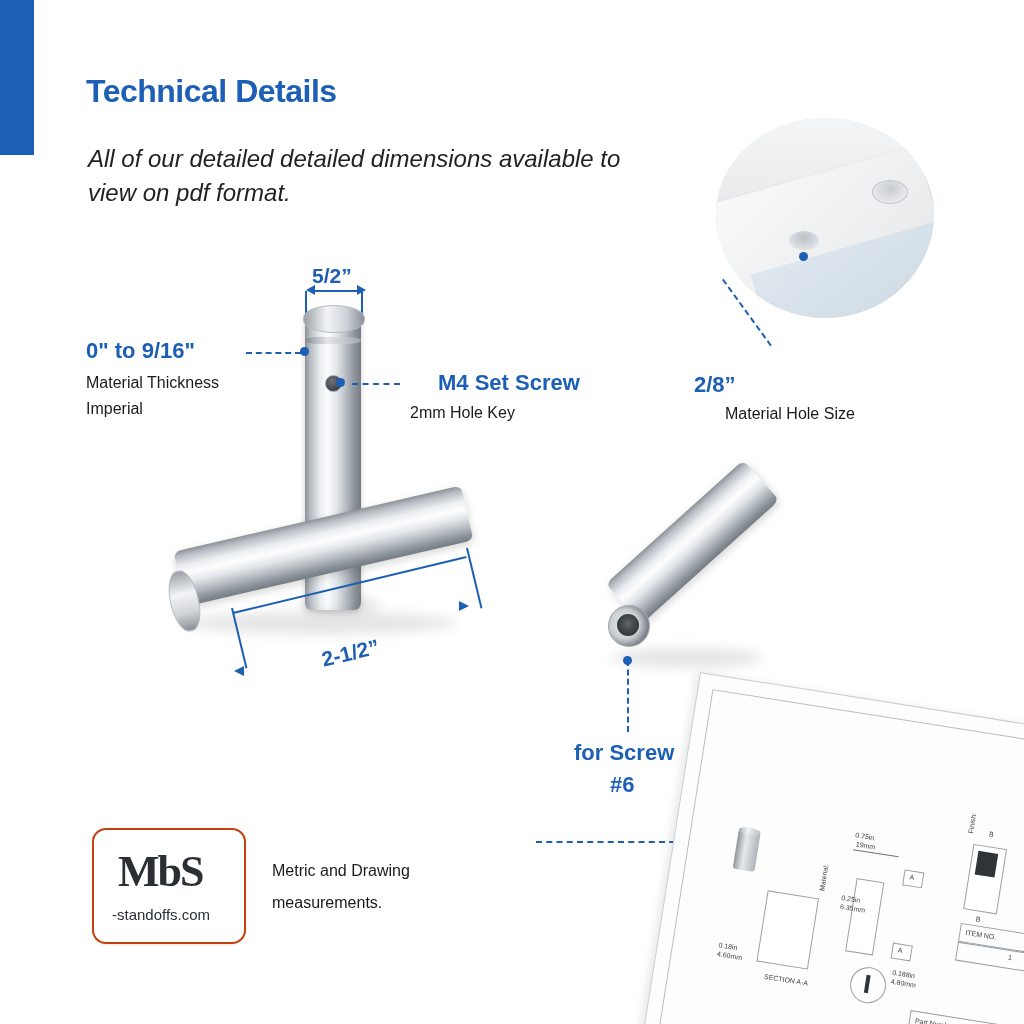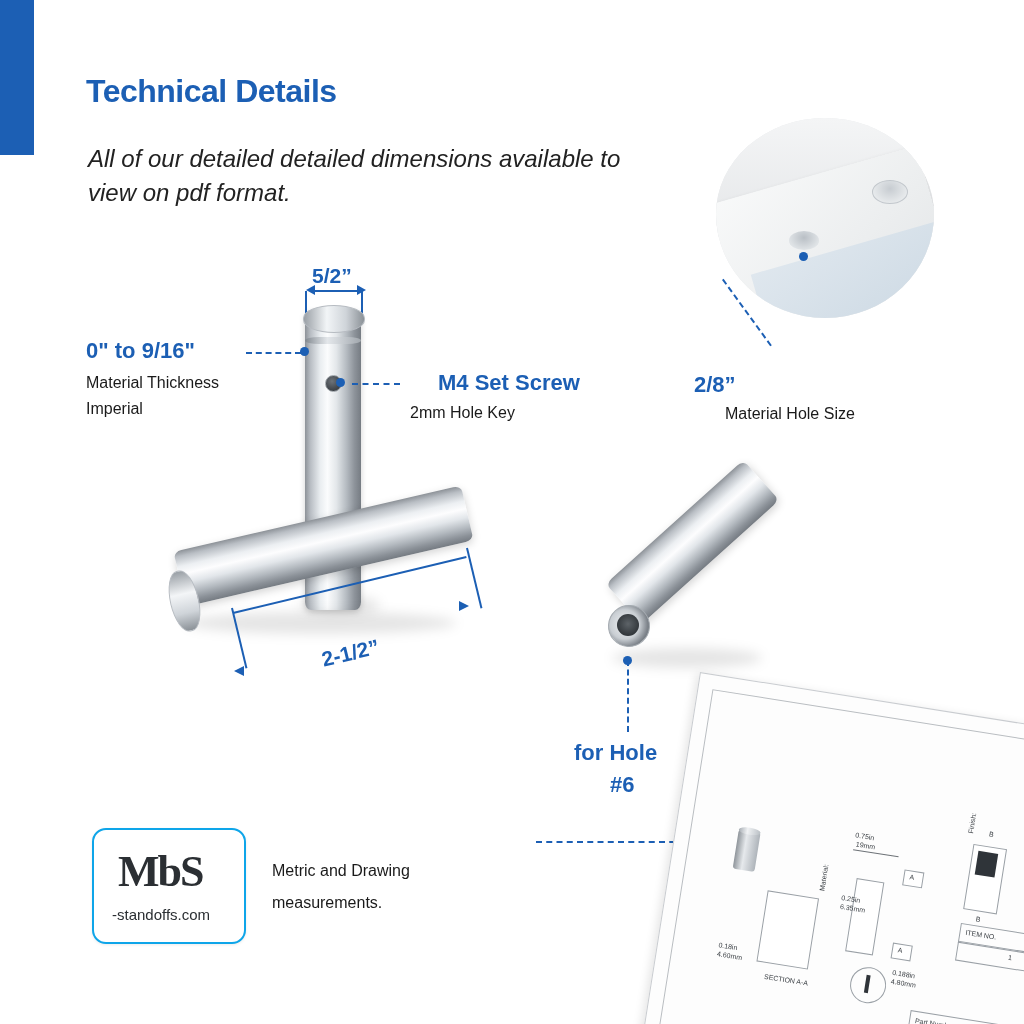--- a/index.html
+++ b/index.html
@@ -268,21 +268,21 @@
     background: radial-gradient(ellipse at 50% 35%, #b9bfc5, #dfe3e6 70%);
   }
 
   
   .logo-box {
     position: absolute;
     left: 92px;
     top: 828px;
     width: 150px;
     height: 112px;
-    border: 2px solid #0ea5e9;
+    border: 2px solid #c2410c;
     border-radius: 14px;
     background: #ffffff;
     box-shadow: 0 1px 3px rgba(0,0,0,.08);
   }
   .logo-mark {
     position: absolute;
     left: 24px;
     top: 16px;
     width: 100px;
     height: 52px;
@@ -419,21 +419,21 @@
   <div class="dim-bar" style="left:233px; top:612px; width:240px; transform:rotate(-13.5deg); transform-origin: left center;"></div>
   <div class="tick" style="left:231px; top:608px; height:62px; transform:rotate(-13.5deg); transform-origin: top center;"></div>
   <div class="tick" style="left:466px; top:548px; height:62px; transform:rotate(-13.5deg); transform-origin: top center;"></div>
   <div class="arrow" style="left:234px; top:666px; border-top:5px solid transparent; border-bottom:5px solid transparent; border-right:10px solid #1c5fb4;"></div>
   <div class="arrow" style="left:459px; top:601px; border-top:5px solid transparent; border-bottom:5px solid transparent; border-left:10px solid #1c5fb4;"></div>
   <div style="position:absolute; left:322px; top:648px; transform:rotate(-13.5deg); transform-origin:left center;" class="dim-label">2-1/2”</div>
 
   <div class="dash-v" style="left:627px; top:660px; height:72px;"></div>
   <div class="dash-h" style="left:627px; top:731px; width:0px;"></div>
   <div class="dot" style="left:623px; top:656px;"></div>
-  <div style="position:absolute; left:574px; top:740px;" class="callout-head">for Hole</div>
+  <div style="position:absolute; left:574px; top:740px;" class="callout-head">for Screw</div>
   <div style="position:absolute; left:610px; top:772px;" class="callout-head">#6</div>
 
   <div class="logo-box">
     <div class="logo-mark">MbS</div>
     <div class="logo-sub">-standoffs.com</div>
   </div>
 
   <div style="position:absolute; left:272px; top:860px;" class="callout-sub" style2="">Metric and Drawing</div>
   <div style="position:absolute; left:272px; top:892px;" class="callout-sub">measurements.</div>
   <div class="dash-h" style="left:536px; top:841px; width:170px;"></div>

